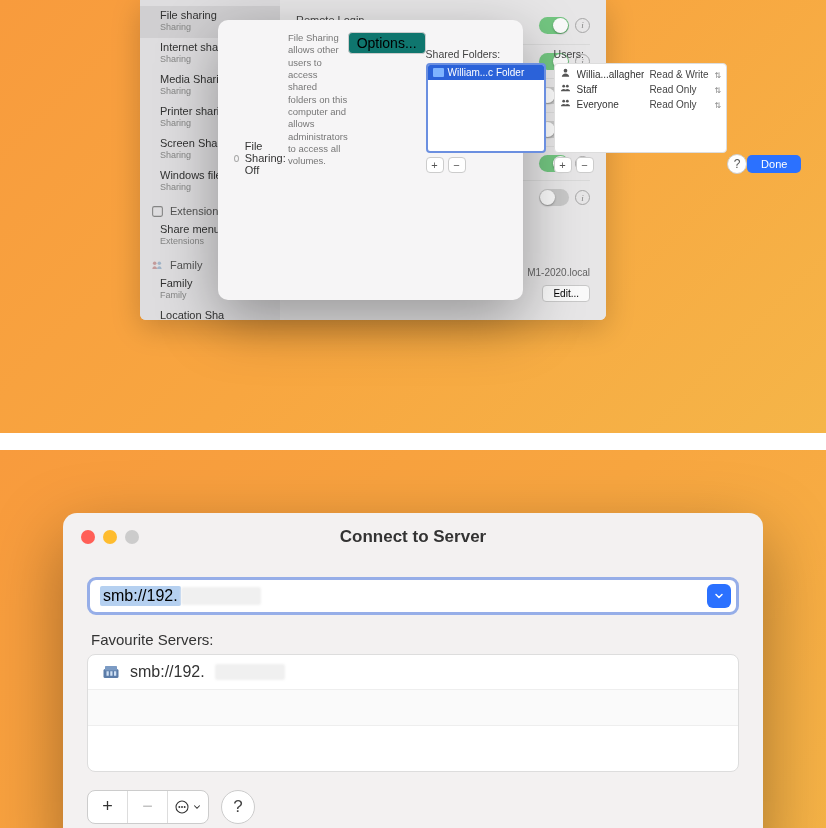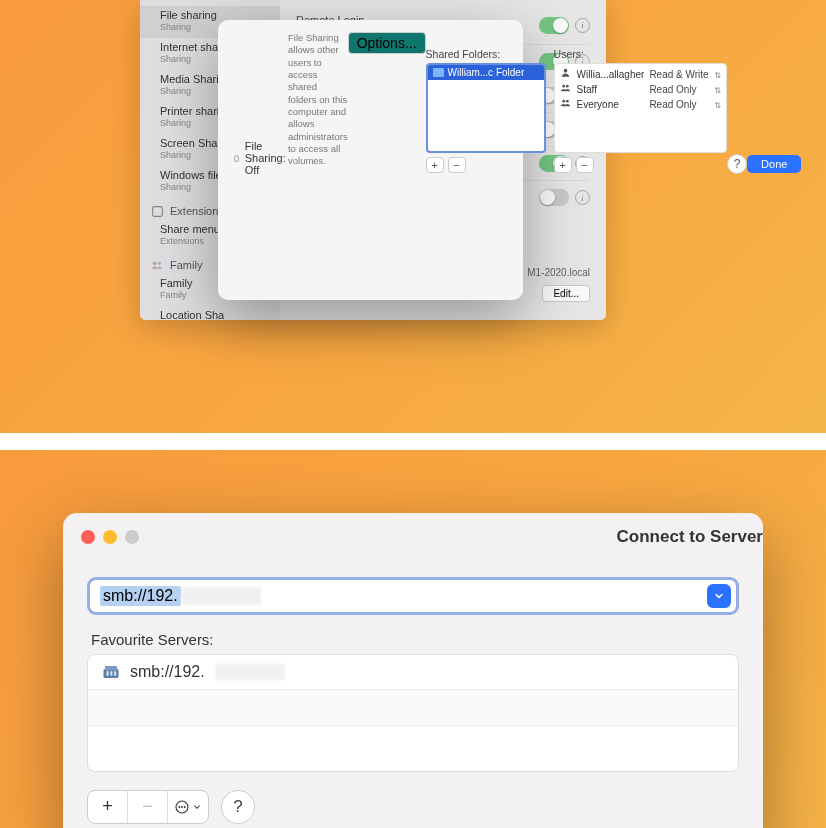--- a/index.html
+++ b/index.html
@@ -82,21 +82,21 @@
     .panel2 {
       width:826px; height:470px; margin-top:17px;
       background: linear-gradient(135deg, #f89b3d 0%, #f8a640 50%, #f5b548 100%);
       display:flex; align-items:center; justify-content:center;
     }
     .cts-win {
       width:700px; height:345px; background:#f3f1f1; border-radius:14px;
       box-shadow: 0 25px 70px rgba(0,0,0,0.35);
       padding:0; display:flex; flex-direction:column;
     }
-    .cts-titlebar { position:relative; height:48px; display:flex; align-items:center; justify-content:flex-end; }
+    .cts-titlebar { position:relative; height:48px; display:flex; align-items:center; justify-content:center; }
     .traffic { position:absolute; left:18px; top:17px; display:flex; gap:8px; }
     .tl { width:14px; height:14px; border-radius:50%; }
     .tl.r { background:#ff5f57; } .tl.y { background:#febc2e; } .tl.g { background:#ccc; }
     .cts-title { font-size:17px; font-weight:600; color:#333; }
     .cts-body { padding:16px 24px 18px 24px; flex:1; display:flex; flex-direction:column; }
     .addr-wrap {
       position:relative; border:3px solid #96aee8; border-radius:9px; padding:0;
       background:#fff; display:flex; align-items:center; height:38px;
     }
     .addr-sel {

